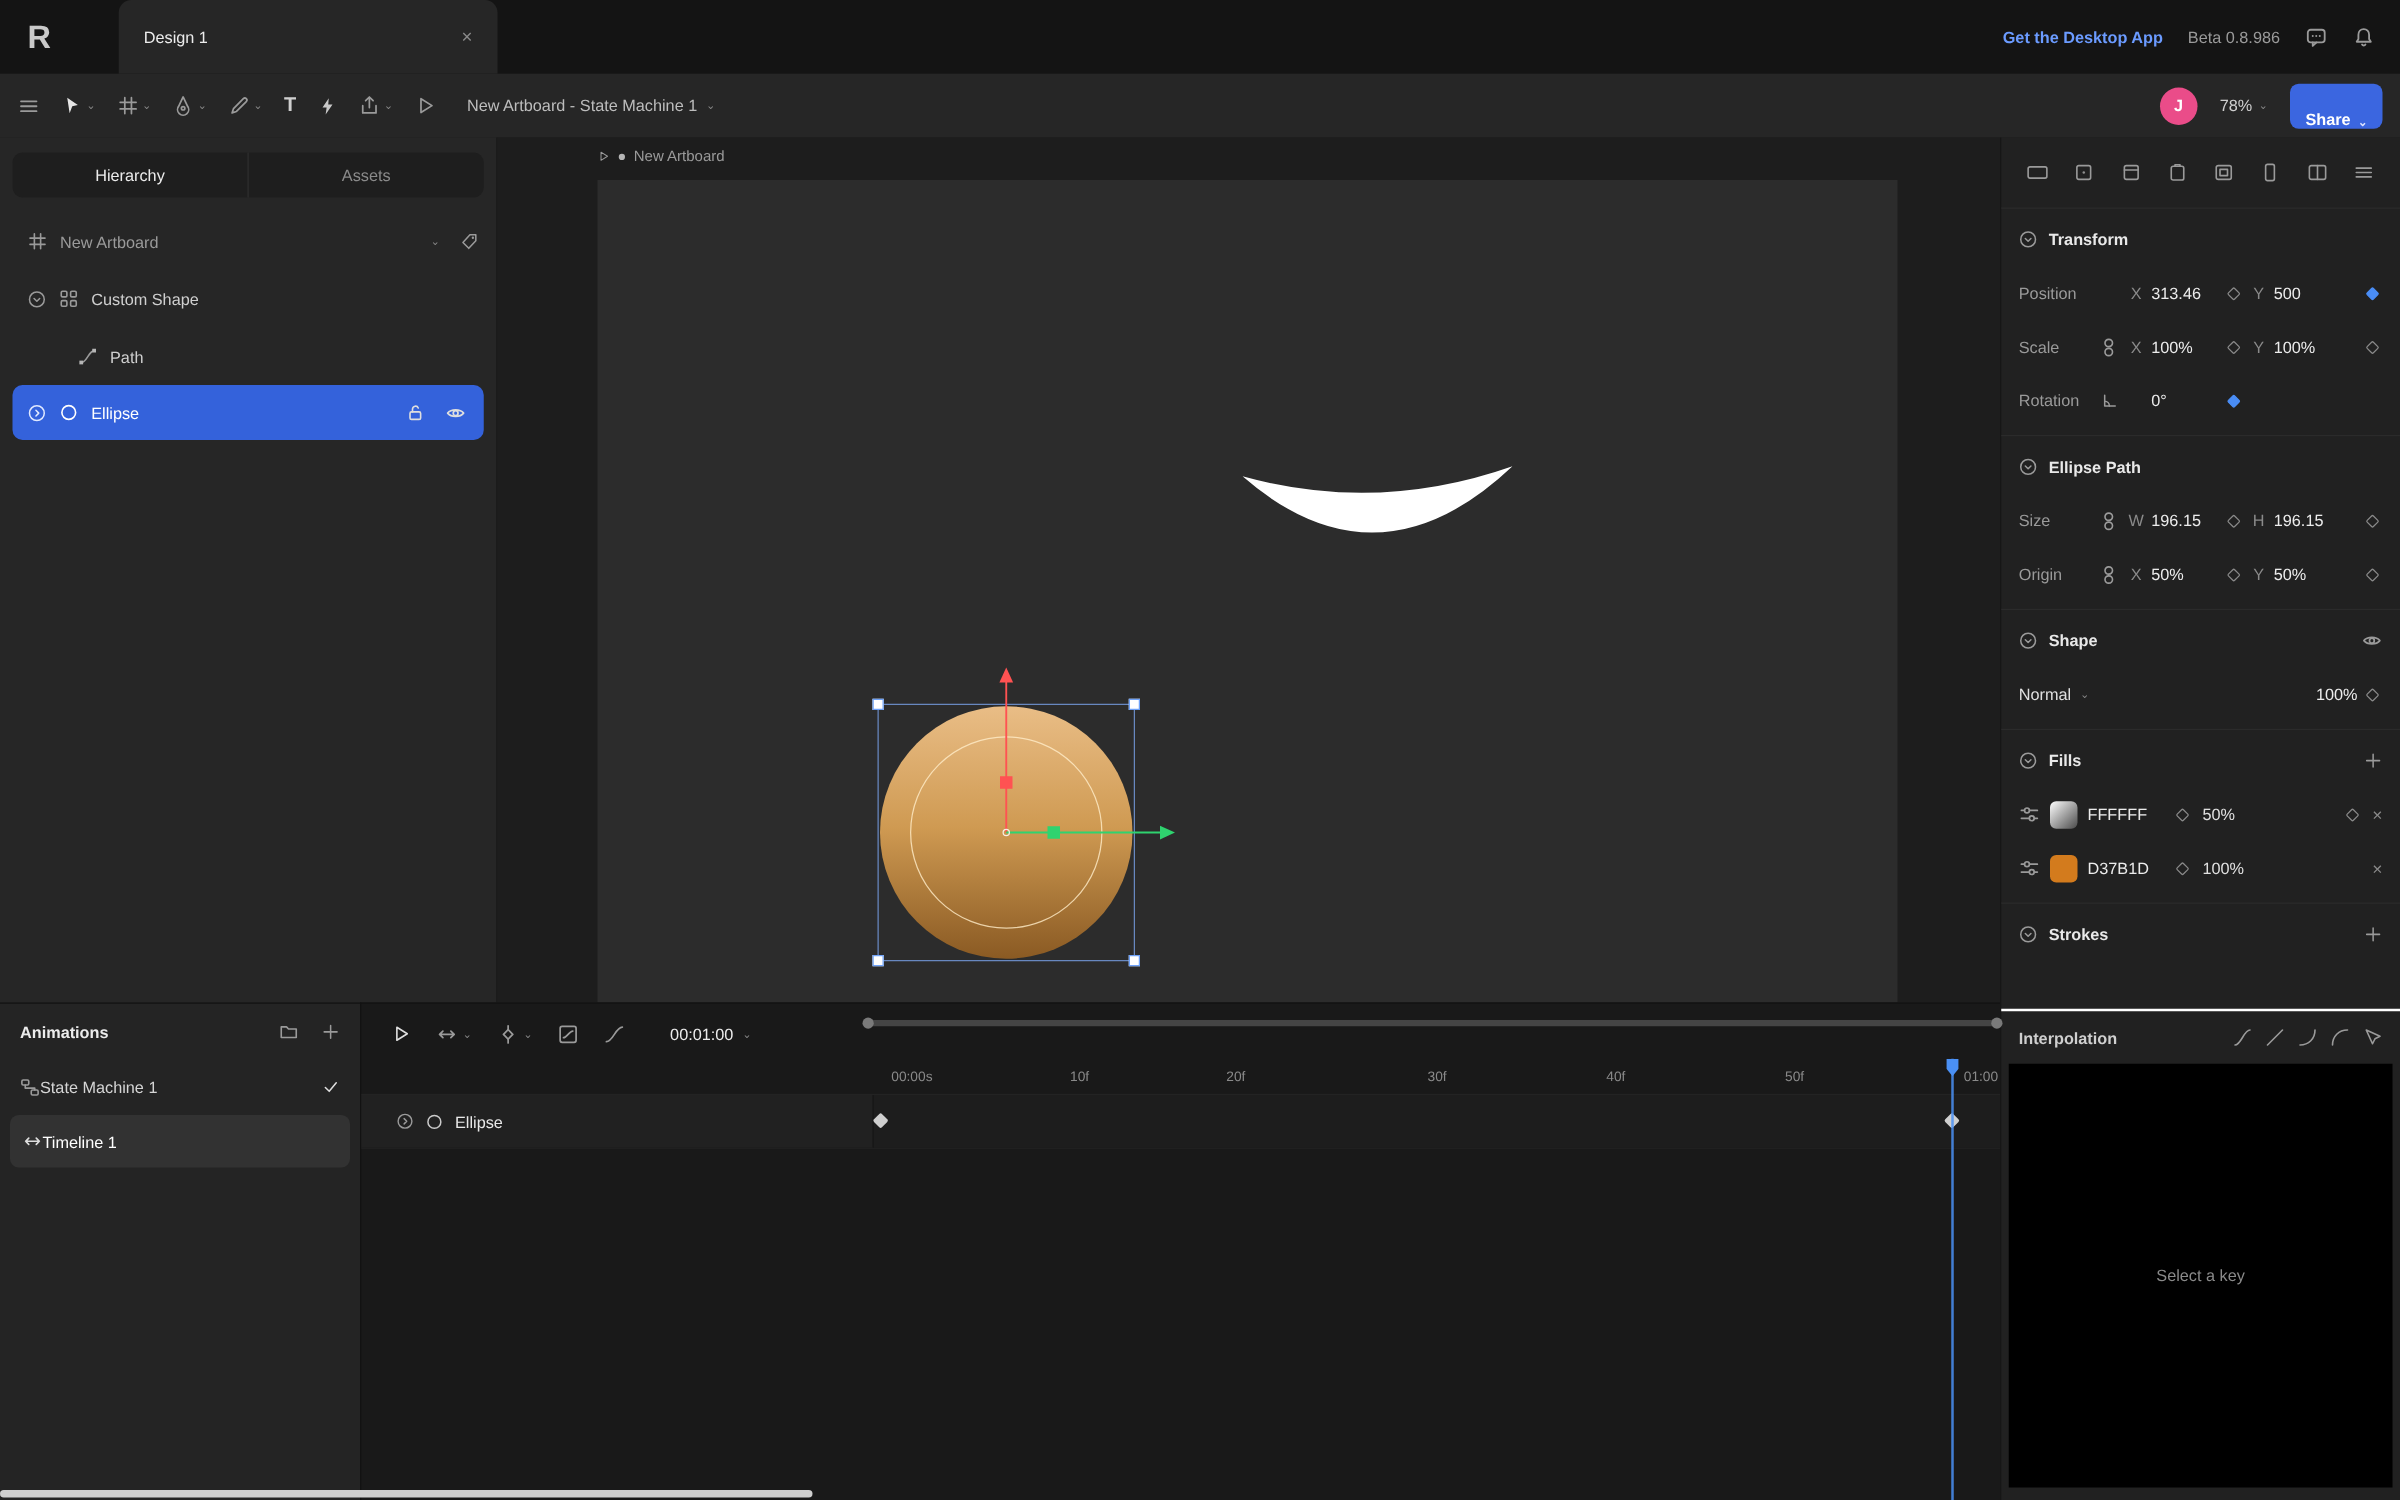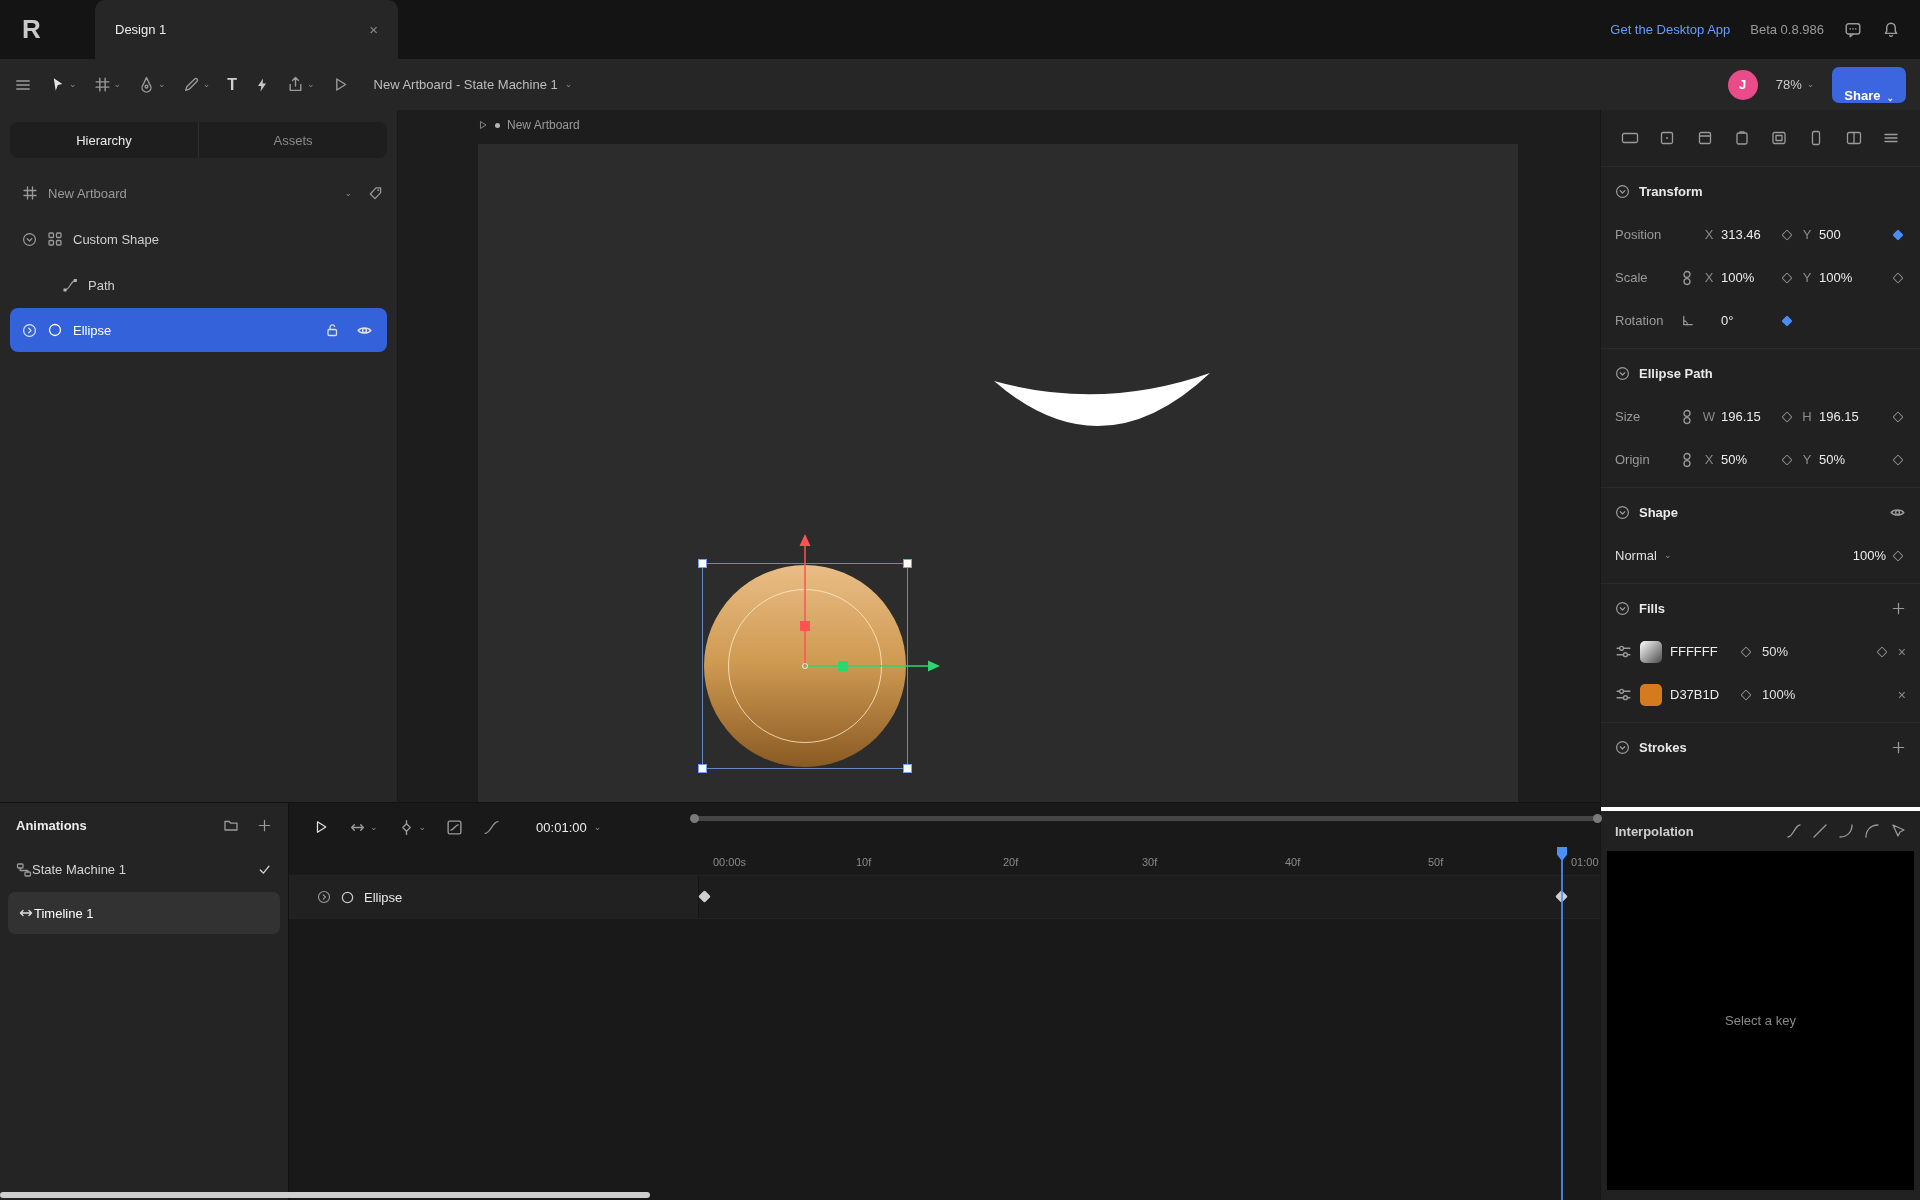--- a/index.html
+++ b/index.html
@@ -13,21 +13,21 @@
 
   
   .tabbar { position:absolute; left:0; top:0; width:1920px; height:59px; background:#141414; }
   .logo { position:absolute; left:22px; top:0; height:59px; display:flex; align-items:center;
           font-weight:800; font-size:26px; color:#c9c9c9; cursor:pointer; }
   .tab { position:absolute; left:95px; top:0; width:303px; height:59px; background:#262626;
          border-radius:10px 10px 0 0; display:flex; align-items:center; padding:0 20px; }
   .tab-title { color:#ececec; }
   .tab-close { margin-left:auto; color:#8a8a8a; font-size:15px; cursor:pointer; }
   .tabbar-right { position:absolute; right:20px; top:0; height:59px; display:flex; align-items:center; gap:20px; }
-  .desktop-link { color:#6b9bff; font-weight:400; cursor:pointer; text-decoration:none; }
+  .desktop-link { color:#6b9bff; font-weight:700; cursor:pointer; text-decoration:none; }
   .beta { color:#9a9a9a; }
 
   
   .toolbar { position:absolute; left:0; top:59px; width:1920px; height:51px; background:#262626;
              display:flex; align-items:center; padding:0 14px; }
   .tb-left { display:flex; align-items:center; gap:17px; }
   .tool { display:flex; align-items:center; gap:3px; cursor:pointer; }
   .t-glyph { font-size:16px; font-weight:700; color:#cfcfcf; }
   .ab-label { margin-left:8px; display:flex; align-items:center; gap:7px; color:#bdbdbd; cursor:pointer; }
   .tb-right { margin-left:auto; display:flex; align-items:center; gap:18px; }
@@ -91,21 +91,21 @@
   .ml-auto { margin-left:auto; }
   .kf { width:8px; height:8px; border:1.3px solid #8a8a8a; border-radius:1.5px; transform:rotate(45deg); }
   .kf.active { background:#4a8df5; border-color:#4a8df5; }
   .blend { color:#e0e0e0; display:flex; align-items:center; gap:7px; cursor:pointer; }
   .fill-row { height:43px; display:flex; align-items:center; gap:8px; padding:0 14px; }
   .swatch { width:22px; height:22px; border-radius:5px; cursor:pointer; }
   .hex { width:60px; color:#ececec; cursor:text; }
   .opv { width:40px; color:#e0e0e0; cursor:text; }
   .fx { color:#8a8a8a; font-size:14px; cursor:pointer; }
   .insp-gap { height:32px; }
-  .interp-header { height:44px; display:flex; align-items:center; gap:10px; padding:0 14px; border-top:4px solid #ffffff; }
+  .interp-header { height:44px; display:flex; align-items:center; gap:10px; padding:0 14px; border-top:2px solid #ffffff; }
   .interp-icons { margin-left:auto; display:flex; align-items:center; gap:10px; }
   .keypanel { flex:1; margin:0 6px 10px; background:#000000; display:flex; align-items:center;
               justify-content:center; color:#8a8a8a; }
 
   
   .animations { position:absolute; left:0; top:802px; width:288px; height:398px; background:#242424;
                 border-top:1px solid #121212; }
   .anim-header { height:44px; display:flex; align-items:center; padding:0 16px; }
   .anim-title { color:#ececec; font-weight:600; }
   .anim-hdr-ic { margin-left:auto; display:flex; gap:18px; align-items:center; }
@@ -651,21 +651,21 @@
   </div>
 
   <div class="tl-zoombar">
     <span class="knob kl"></span>
     <span class="knob kr"></span>
   </div>
 
   <div class="tl-ruler">
     <span style="left:424px">00:00s</span>
     <span style="left:567px">10f</span>
-    <span style="left:714px">20f</span>
+    <span style="left:692px">20f</span>
     <span style="left:853px">30f</span>
     <span style="left:996px">40f</span>
     <span style="left:1139px">50f</span>
     <span style="left:1282px">01:00</span>
   </div>
 
   <div class="tl-row">
     <div class="tl-row-name">
       <svg class="i" width="14" height="14" viewBox="0 0 16 16">
           <circle cx="8" cy="8" r="6.3"></circle>

